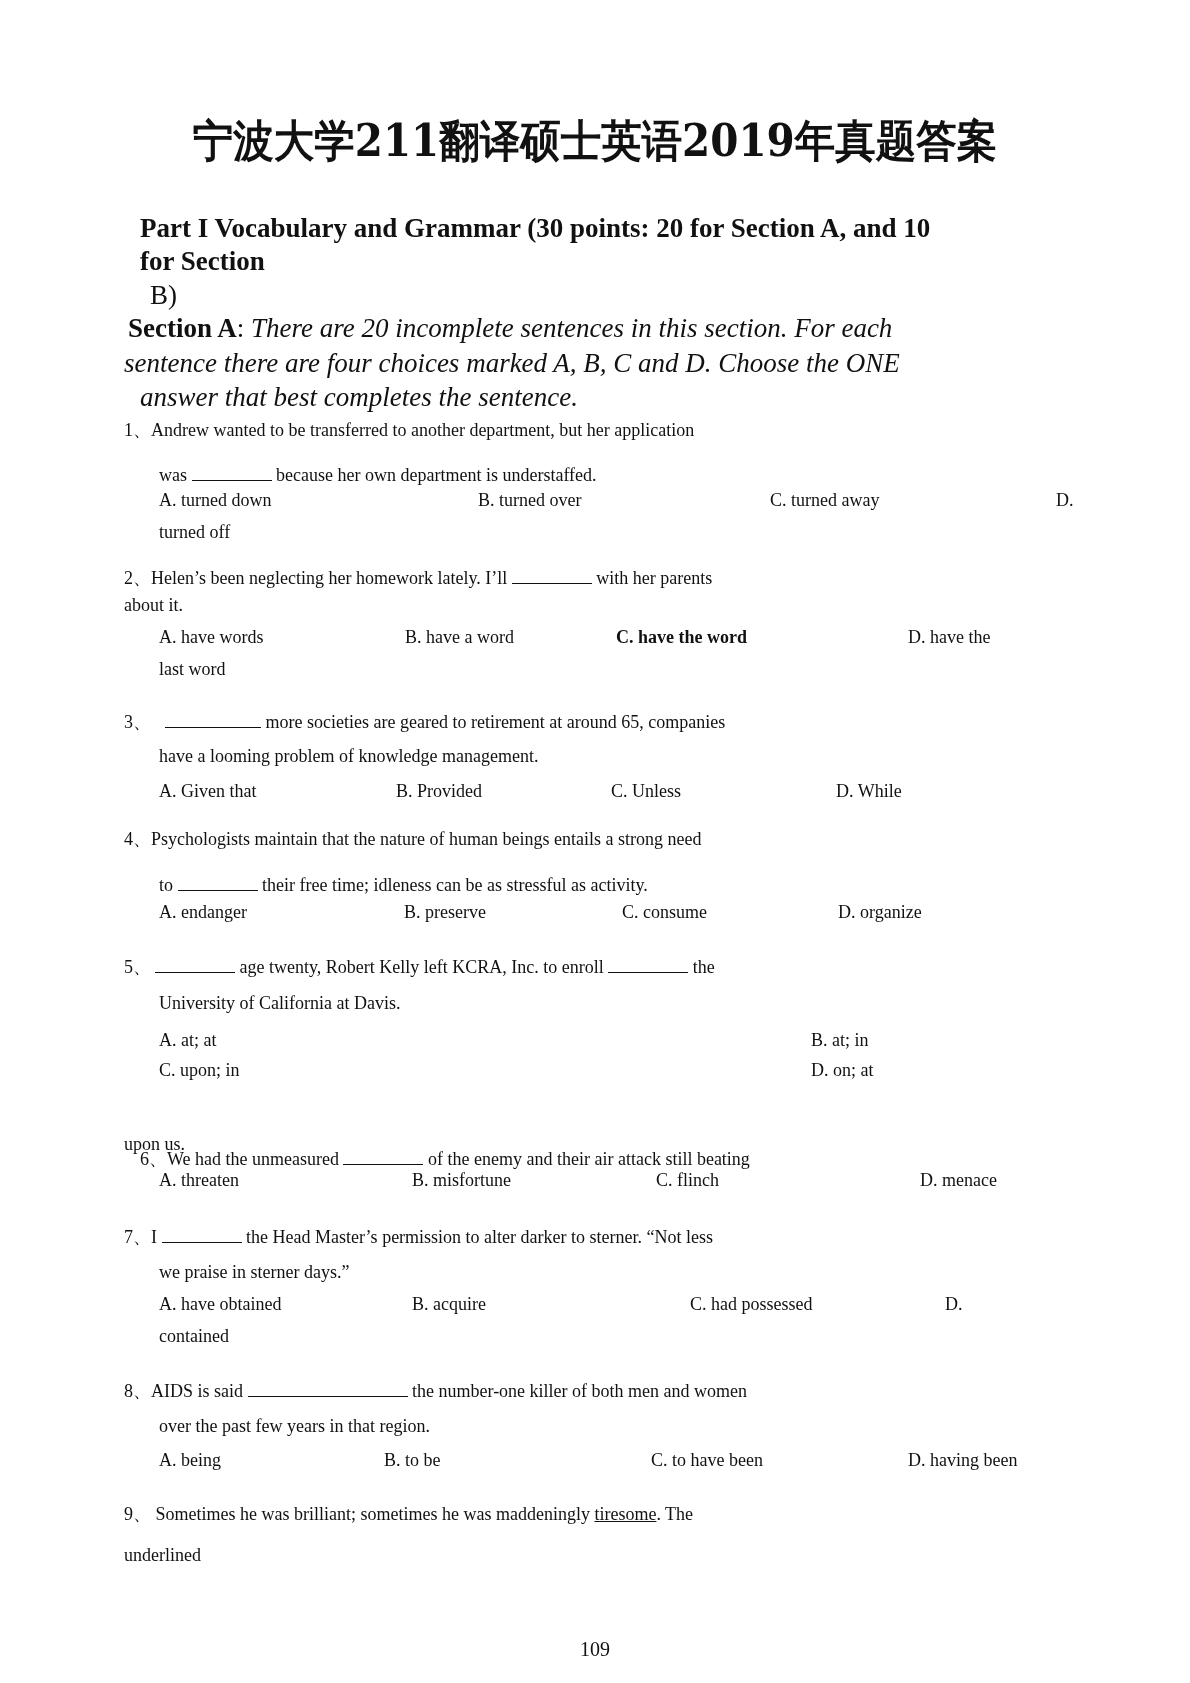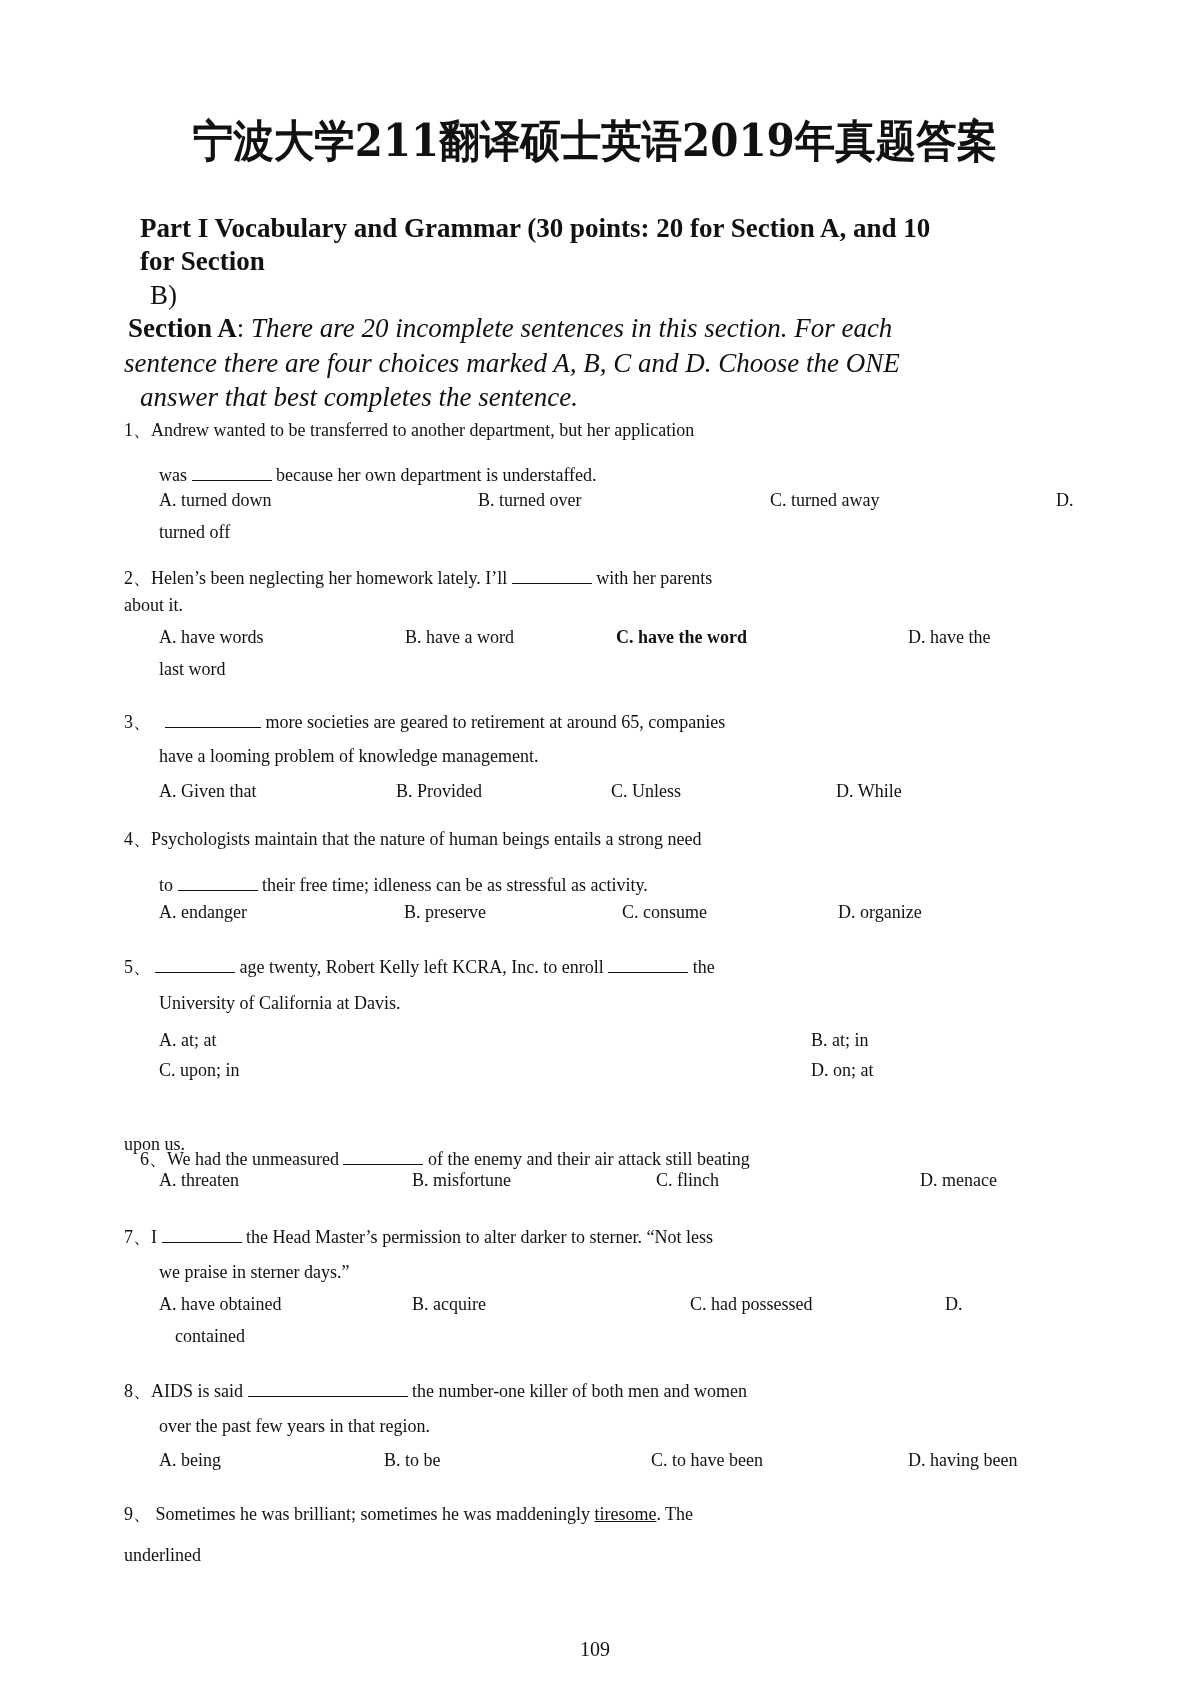--- a/index.html
+++ b/index.html
@@ -109,21 +109,21 @@
 
   <div>
     <div class="abs q" style="left:124px; top:1220px;">
       <span>7、</span><span>I </span><span class="blank" style="width:80px;"></span><span> the Head Master’s permission to alter darker to sterner. “Not less</span>
     </div>
     <div class="abs q" style="left:159px; top:1262px;">we praise in sterner days.”</div>
     <div class="abs q" style="left:159px; top:1294px;">A. have obtained</div>
     <div class="abs q" style="left:412px; top:1294px;">B.    acquire</div>
     <div class="abs q" style="left:690px; top:1294px;">C. had possessed</div>
     <div class="abs q" style="left:945px; top:1294px;">D.</div>
-    <div class="abs q" style="left:159px; top:1326px;margin-left:16px;">contained</div>
+    <div class="abs q" style="left:159px; top:1326px;">contained</div>
   </div>
 
   <div>
     <div class="abs q" style="left:124px; top:1374px;">
       <span>8、</span><span>AIDS is said </span><span class="blank" style="width:160px;"></span><span> the number-one killer of both men and women</span>
     </div>
     <div class="abs q" style="left:159px; top:1416px;">over the past few years in that region.</div>
     <div class="abs q" style="left:159px; top:1450px;">A. being</div>
     <div class="abs q" style="left:384px; top:1450px;">B. to be</div>
     <div class="abs q" style="left:651px; top:1450px;">C. to have been</div>

